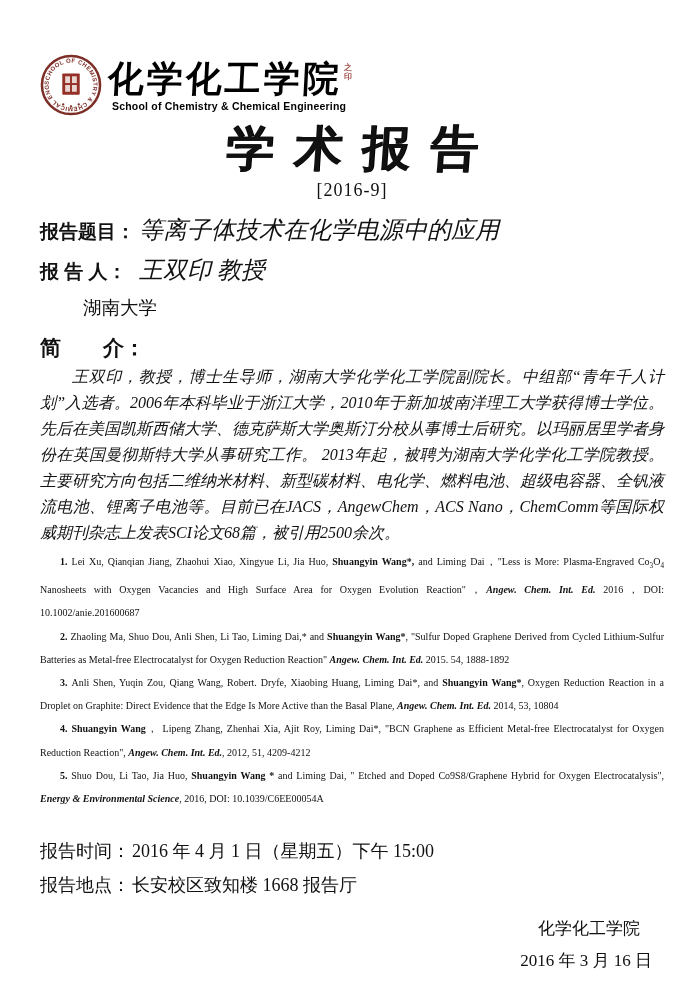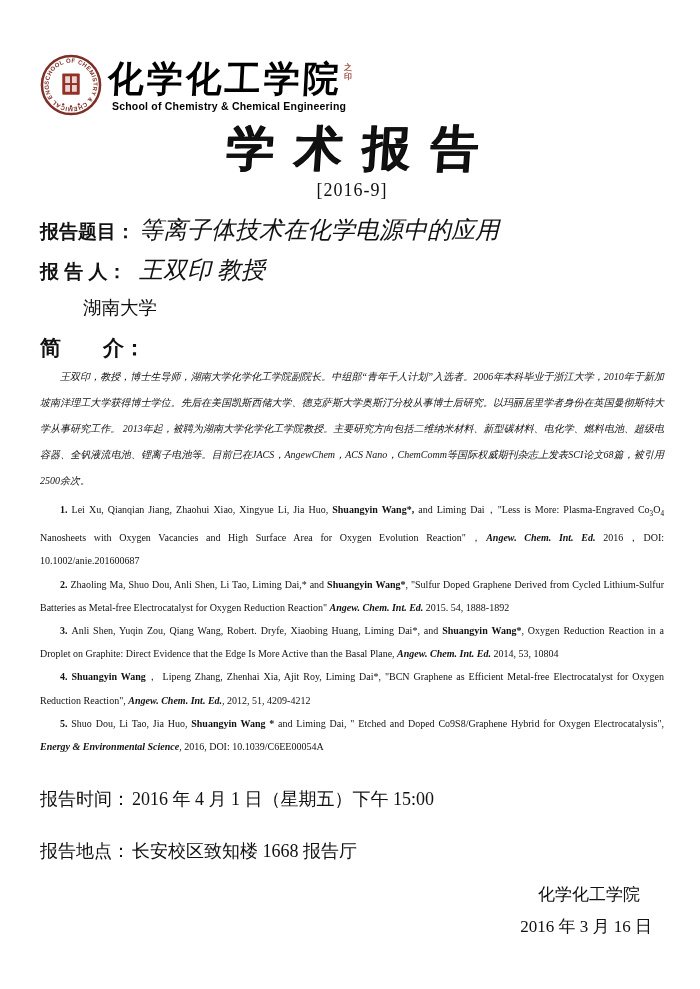--- a/index.html
+++ b/index.html
@@ -58,21 +58,21 @@
   .row .val{font-size:24px;font-style:italic;}
   .affiliation{margin-left:43px;margin-top:8px;font-size:18.5px;line-height:28px;}
   .section-head{
     margin-top:12px;
     font-family:"Liberation Sans",sans-serif;
     font-weight:700;font-size:21px;line-height:28px;white-space:pre;
   }
   
   .bio{
     margin:2px 0 0 0;
-    font-size:10px;line-height:26px;
+    font-size:16px;line-height:26px;
     font-style:italic;
     text-indent:2em;
     text-align:justify;
   }
   
   .pubs{margin-top:4px;}
   .pub{
     margin:0;
     font-size:10px;line-height:23.2px;
     text-indent:2em;
@@ -81,21 +81,21 @@
   .pub .b{font-weight:700;}
   .pub .bi{font-weight:700;font-style:italic;}
   .pub .sub{vertical-align:sub;font-size:.72em;}
   
   .foot-row{font-size:18px;line-height:30px;}
   .foot-row .lbl{
     font-family:"Liberation Sans",sans-serif;
     font-weight:400;display:inline-block;width:92px;
   }
   .time-row{margin-top:26px;}
-  .venue-row{margin-top:22px;}
+  .venue-row{margin-top:4px;}
   .sign{margin-top:16px;text-align:right;padding-right:24px;font-size:17px;line-height:26px;}
   .sign-date{margin-top:6px;text-align:right;padding-right:12px;font-size:17px;line-height:26px;}
 </style>
 </head>
 <body>
 
 <div class="logo-row">
   <svg class="seal" viewBox="0 0 64 64">
     <circle cx="32" cy="32" r="30" fill="#ffffff" stroke="#7d2f27" stroke-width="2.6"></circle>
     <defs>

